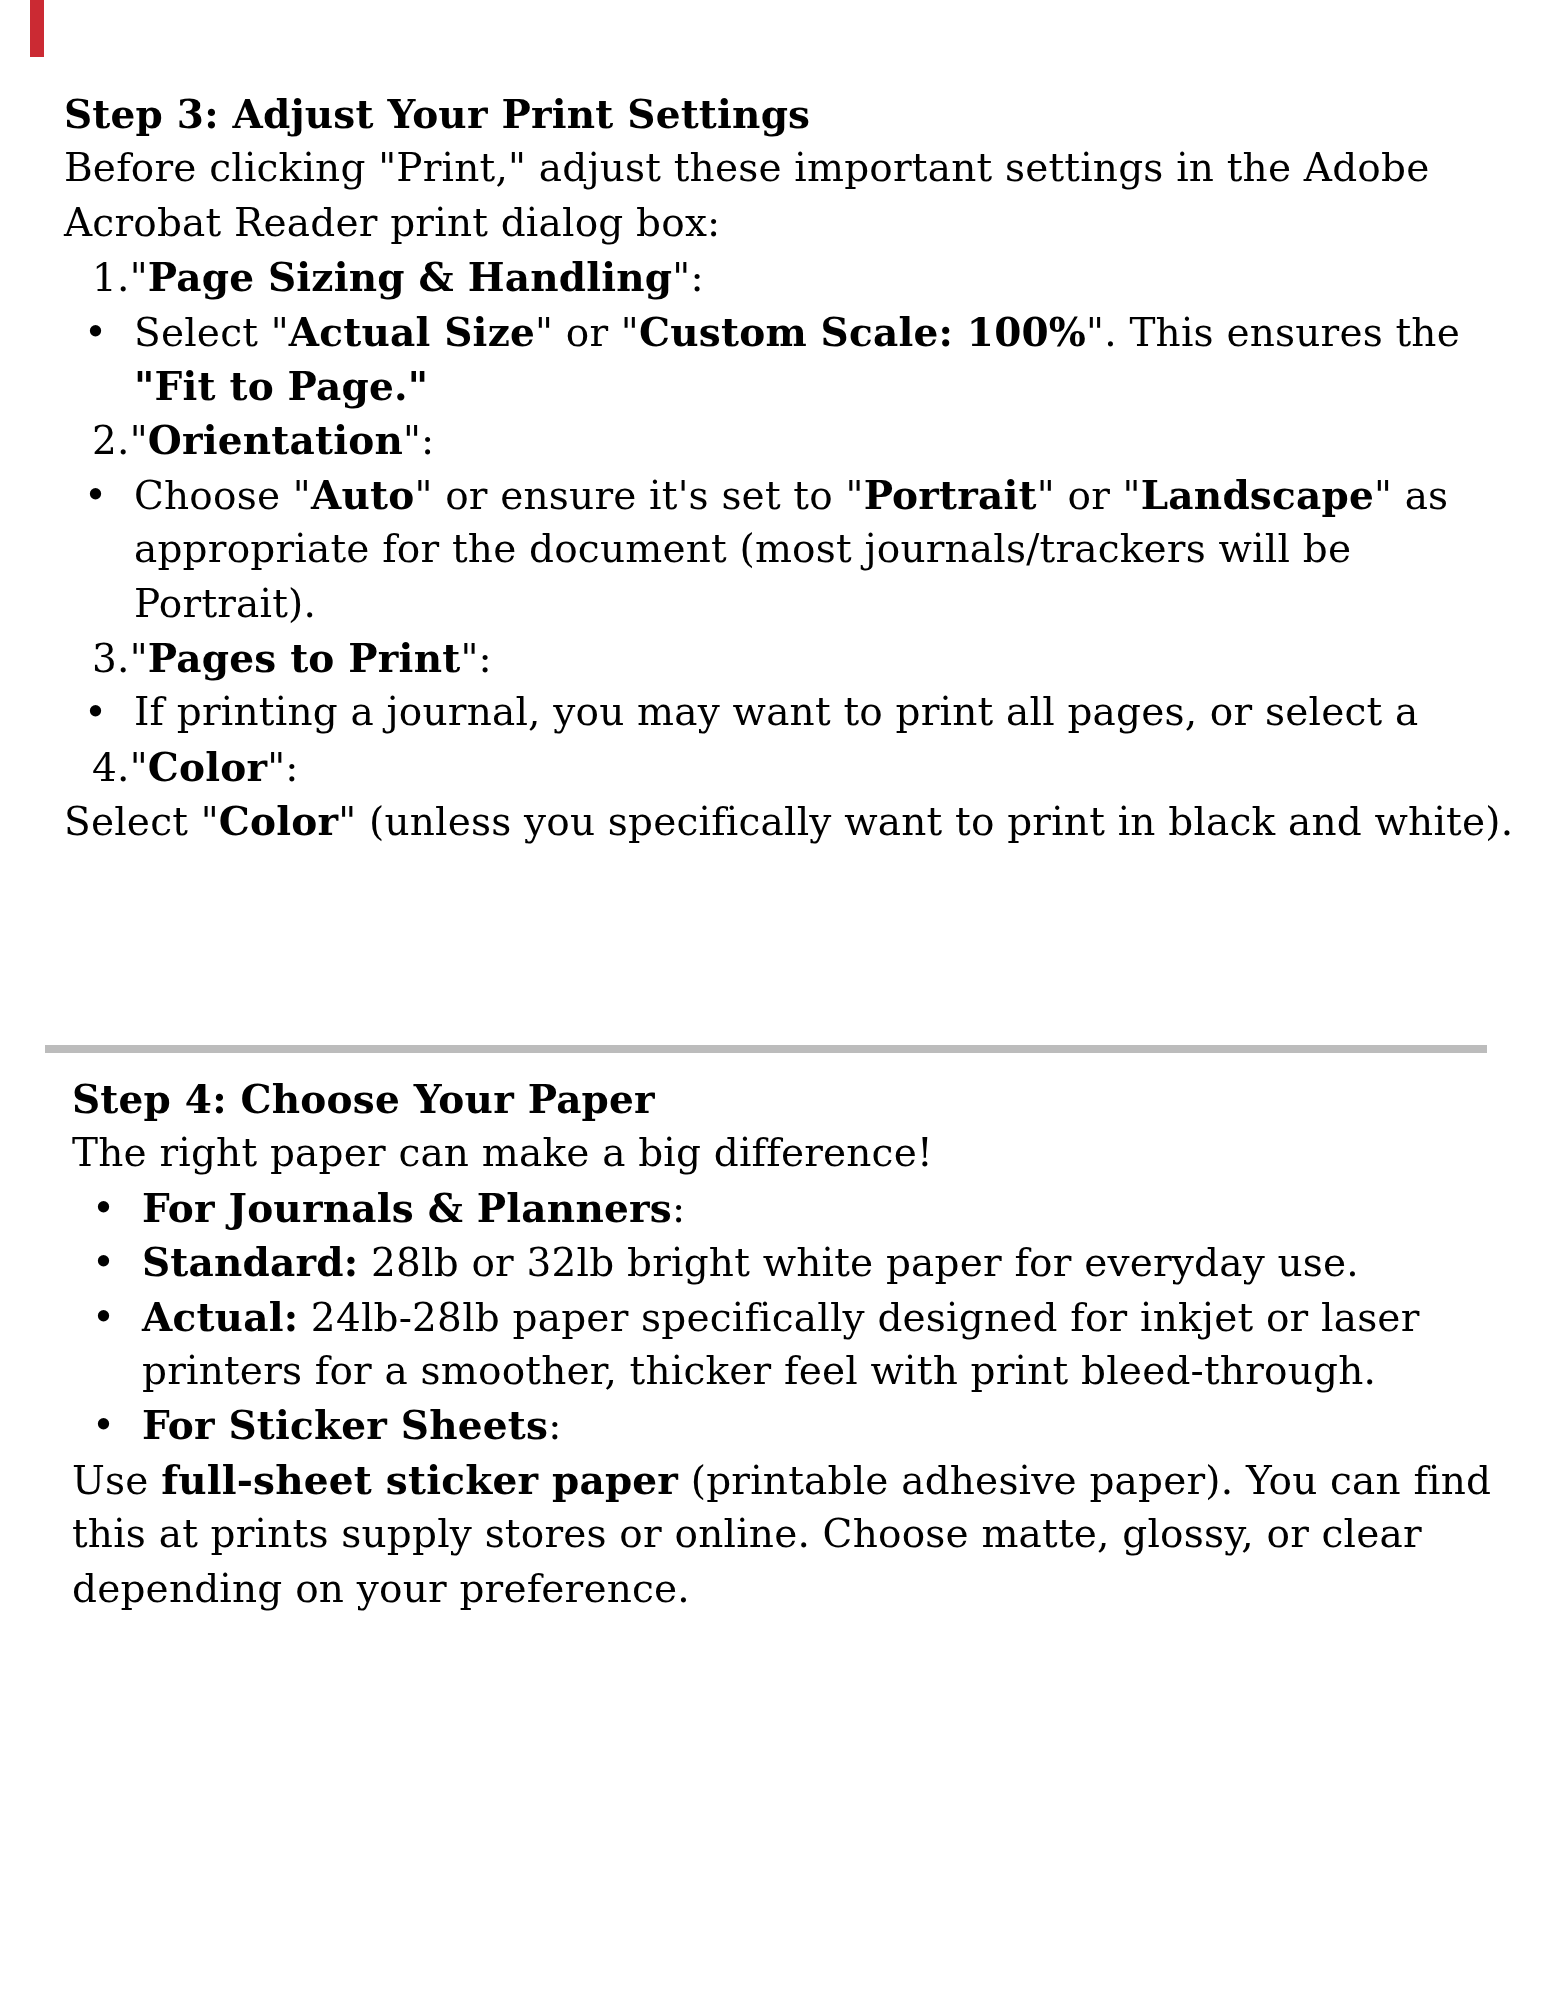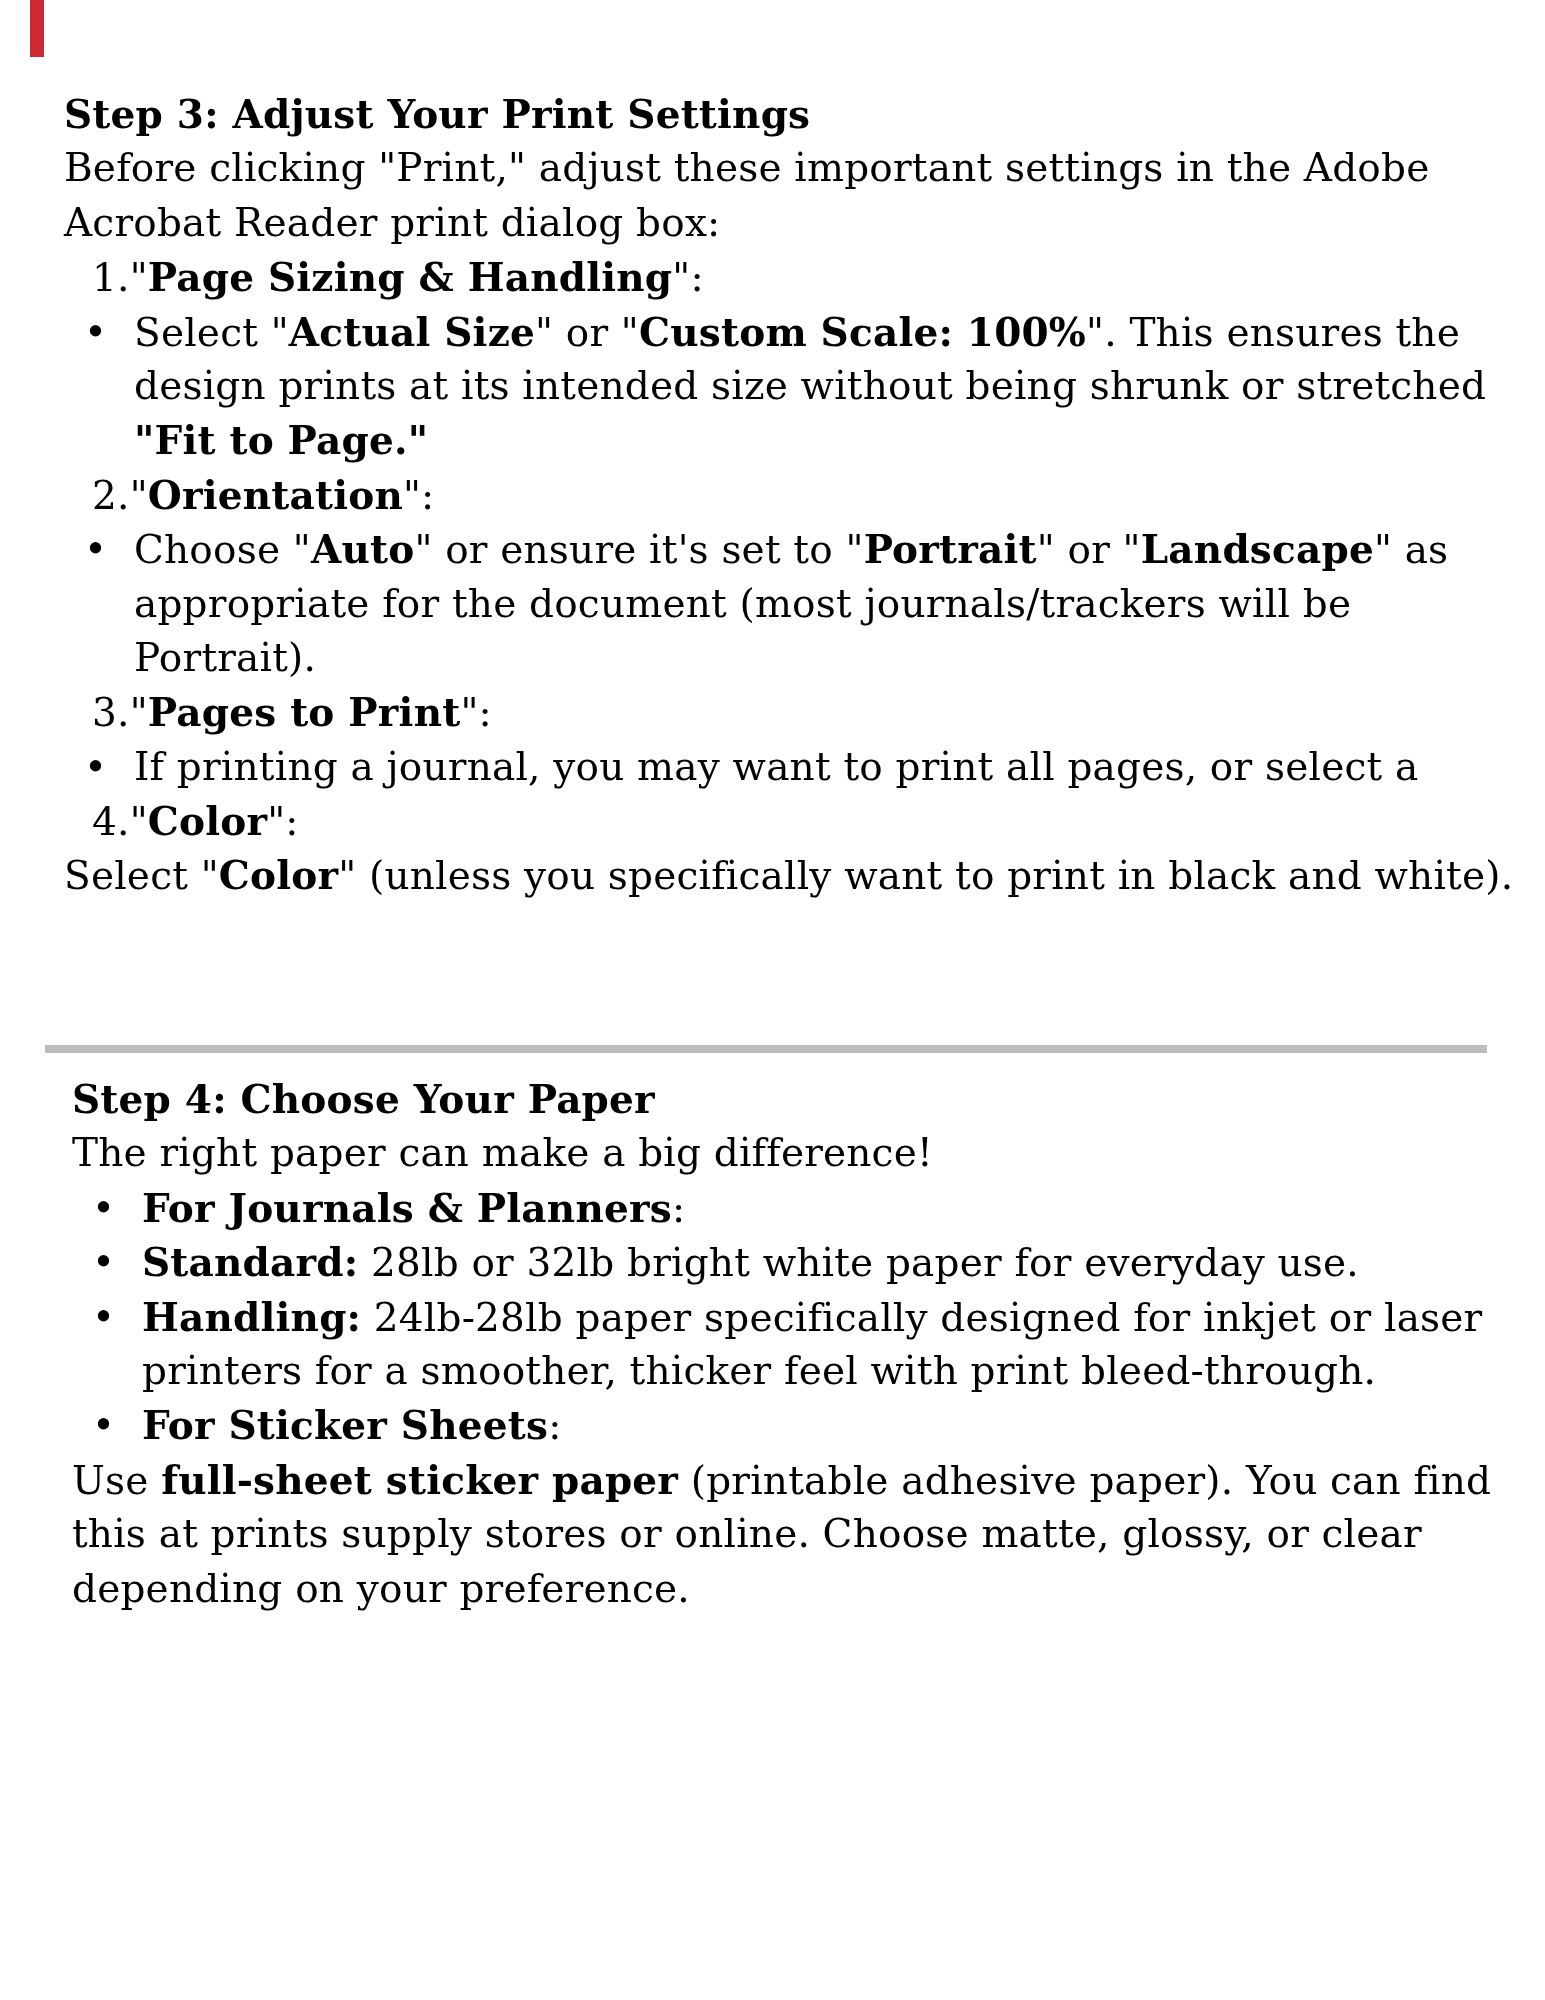--- a/index.html
+++ b/index.html
@@ -63,40 +63,39 @@
 
 <div class="page">
   <div class="accent-bar" style="background-color: rgb(203, 42, 51);"></div>
 
   <section id="step3" class="section">
       <div class="line heading"><b>Step 3: Adjust Your Print Settings</b></div>
       <div class="line plain"><span>Before clicking "Print," adjust these important settings in the Adobe</span></div>
       <div class="line plain"><span>Acrobat Reader print dialog box:</span></div>
       <div class="line num"><span class="marker">1.</span><span>"</span><b>Page Sizing &amp; Handling</b><span>":</span></div>
       <div class="line bullet"><span class="bullet-dot">•</span><span>Select "</span><b>Actual Size</b><span>" or "</span><b>Custom Scale: 100%</b><span>". This ensures the</span></div>
-      <div class="line wrap"><span>design prints at its intended size without being shrunk or stretched</span></div>
       <div class="line wrap"><b>"Fit to Page."</b></div>
       <div class="line num"><span class="marker">2.</span><span>"</span><b>Orientation</b><span>":</span></div>
       <div class="line bullet"><span class="bullet-dot">•</span><span>Choose "</span><b>Auto</b><span>" or ensure it's set to "</span><b>Portrait</b><span>" or "</span><b>Landscape</b><span>" as</span></div>
       <div class="line wrap"><span>appropriate for the document (most journals/trackers will be</span></div>
       <div class="line wrap"><span>Portrait).</span></div>
       <div class="line num"><span class="marker">3.</span><span>"</span><b>Pages to Print</b><span>":</span></div>
       <div class="line bullet"><span class="bullet-dot">•</span><span>If printing a journal, you may want to print all pages, or select a</span></div>
       <div class="line num"><span class="marker">4.</span><span>"</span><b>Color</b><span>":</span></div>
       <div class="line plain"><span>Select "</span><b>Color</b><span>" (unless you specifically want to print in black and white).</span></div>
     </section>
 
   <div class="divider" style="background-color: rgb(188, 188, 188);"></div>
 
   <section id="step4" class="section">
       <div class="line heading"><b>Step 4: Choose Your Paper</b></div>
       <div class="line plain"><span>The right paper can make a big difference!</span></div>
       <div class="line bullet"><span class="bullet-dot">•</span><b>For Journals &amp; Planners</b><span>:</span></div>
       <div class="line bullet"><span class="bullet-dot">•</span><b>Standard:</b><span> 28lb or 32lb bright white paper for everyday use.</span></div>
-      <div class="line bullet"><span class="bullet-dot">•</span><b>Handling:</b><span> 24lb-28lb paper specifically designed for inkjet or laser</span></div>
+      <div class="line bullet"><span class="bullet-dot">•</span><b>Actual:</b><span> 24lb-28lb paper specifically designed for inkjet or laser</span></div>
       <div class="line wrap"><span>printers for a smoother, thicker feel with print bleed-through.</span></div>
       <div class="line bullet"><span class="bullet-dot">•</span><b>For Sticker Sheets</b><span>:</span></div>
       <div class="line plain"><span>Use </span><b>full-sheet sticker paper</b><span> (printable adhesive paper). You can find</span></div>
       <div class="line plain"><span>this at prints supply stores or online. Choose matte, glossy, or clear</span></div>
       <div class="line plain"><span>depending on your preference.</span></div>
     </section>
 
   <div class="page-number">2</div>
 </div>
 

